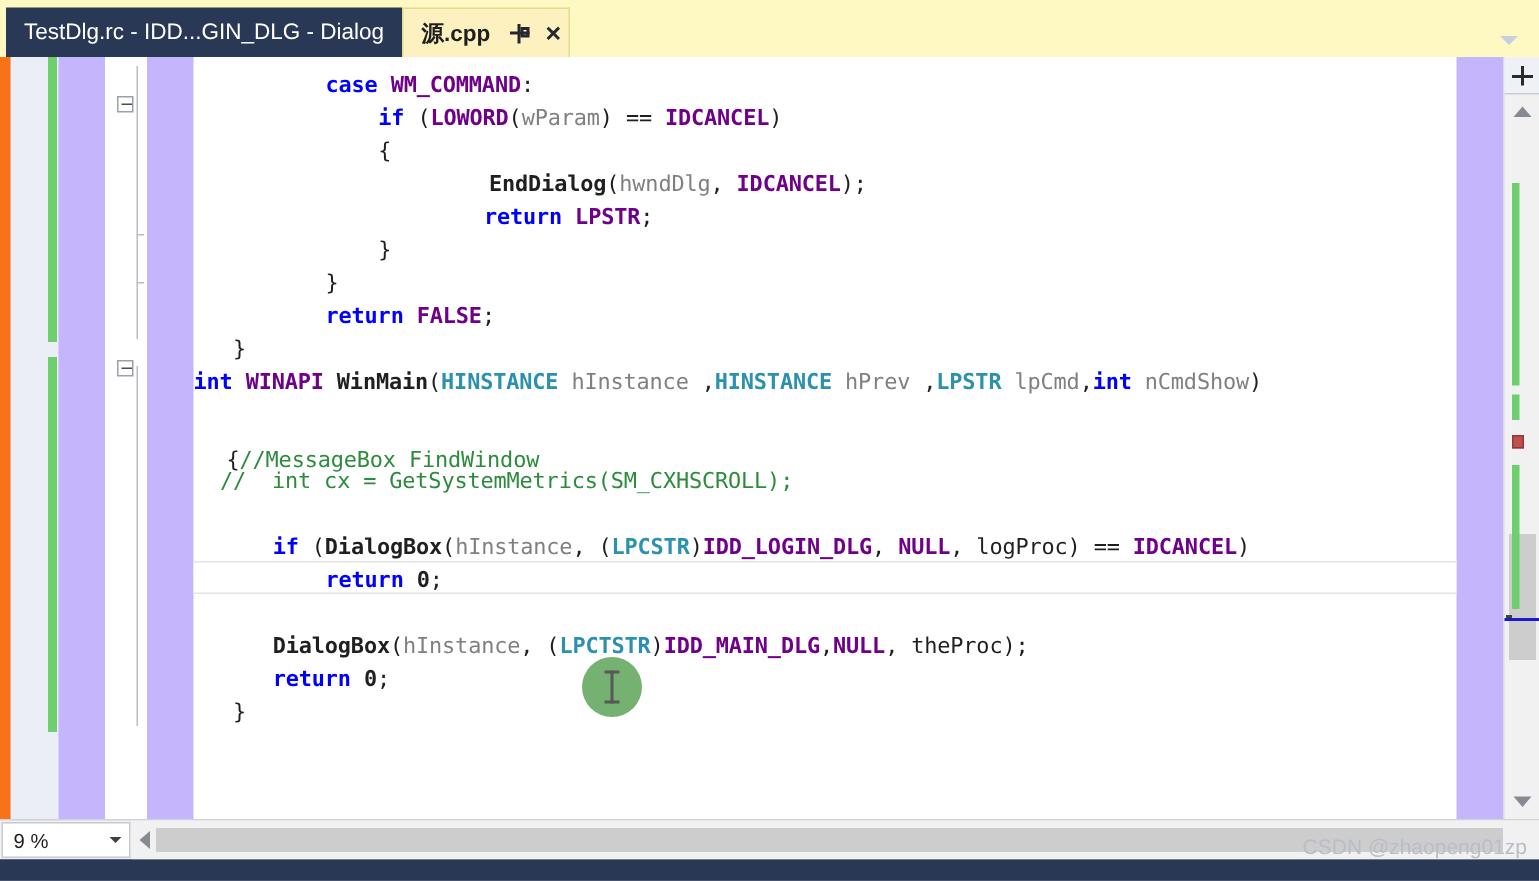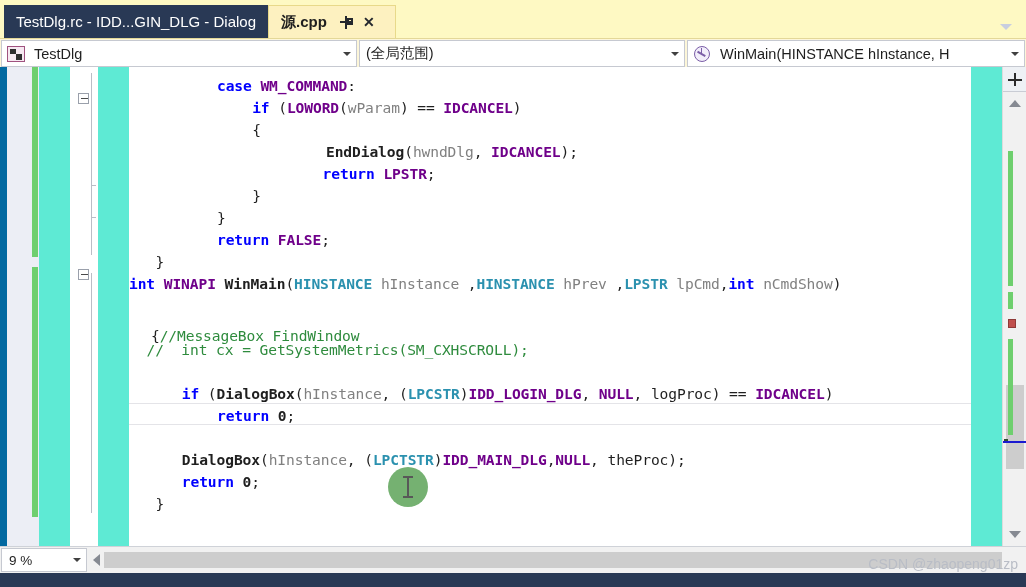--- a/index.html
+++ b/index.html
@@ -39,21 +39,21 @@
   .tab.inactive {
     color: #ffffff;
     background: #293955;
   }
   .tab.active {
     background: #fdf1c0;
     color: #1b1b1b;
     border: 1px solid #e8d98a;
     border-bottom: none;
     font-weight: 600;
-    padding-right: 16px;
+    padding-right: 0;
   }
   .tab.active .tab-label { color: #1f1f1f; }
   .tab-icons { display: flex; align-items: center; gap: 2px; margin-left: 10px; }
   .tab-icon {
     width: 20px; height: 20px;
     display: flex; align-items: center; justify-content: center;
     color: #25282e;
     font-size: 14px;
     line-height: 1;
   }
@@ -160,23 +160,23 @@
   .icon-method::after {
     content:""; position:absolute; left:2px; top:6px;
     width:9px; height:1.6px; background:#7b5ea7;
     transform: rotate(30deg);
   }
 
   
   .editor-wrap {
     flex: 1;
     display: flex;
-    background: #5eead4;
-    position: relative;
-    border-left: 7px solid #0369a1;
+    background: #c4b5fd;
+    position: relative;
+    border-left: 7px solid #f97316;
     overflow: hidden;
     gap: 31px;
   }
 
   .gutter-indicator {
     width: 32px;
     flex: 0 0 32px;
     background: #eceef5;
     position: relative;
   }
@@ -412,42 +412,20 @@
             </span>
         </span>
         <span class="tab-icon">✕</span>
       </span>
     </div>
     <div class="tabstrip-right">
       <span class="caret-down"></span>
     </div>
   </div>
 
-  <div class="navbar">
-    <div class="combo combo-1">
-      <span class="icon-class"></span>
-      <span class="combo-text">TestDlg</span>
-      <span class="combo-arrow">
-          <span class="caret"></span>
-        </span>
-    </div>
-    <div class="combo combo-2">
-      <span class="combo-text">(全局范围)</span>
-      <span class="combo-arrow">
-          <span class="caret"></span>
-        </span>
-    </div>
-    <div class="combo combo-3">
-      <span class="icon-method"></span>
-      <span class="combo-text">WinMain(HINSTANCE hInstance, H</span>
-      <span class="combo-arrow">
-          <span class="caret"></span>
-        </span>
-    </div>
-  </div>
 
   <div class="editor-wrap">
 
     <div class="gutter-indicator" id="gutter">
         <div class="change-bar" style="top: 0px; height: 190px;"></div>
         <div class="change-bar" style="top: 200px; height: 250px;"></div>
       </div>
 
     <div class="fold-col" id="foldcol">
         <div class="fold-line" style="top: 6px; height: 182px;"></div>

